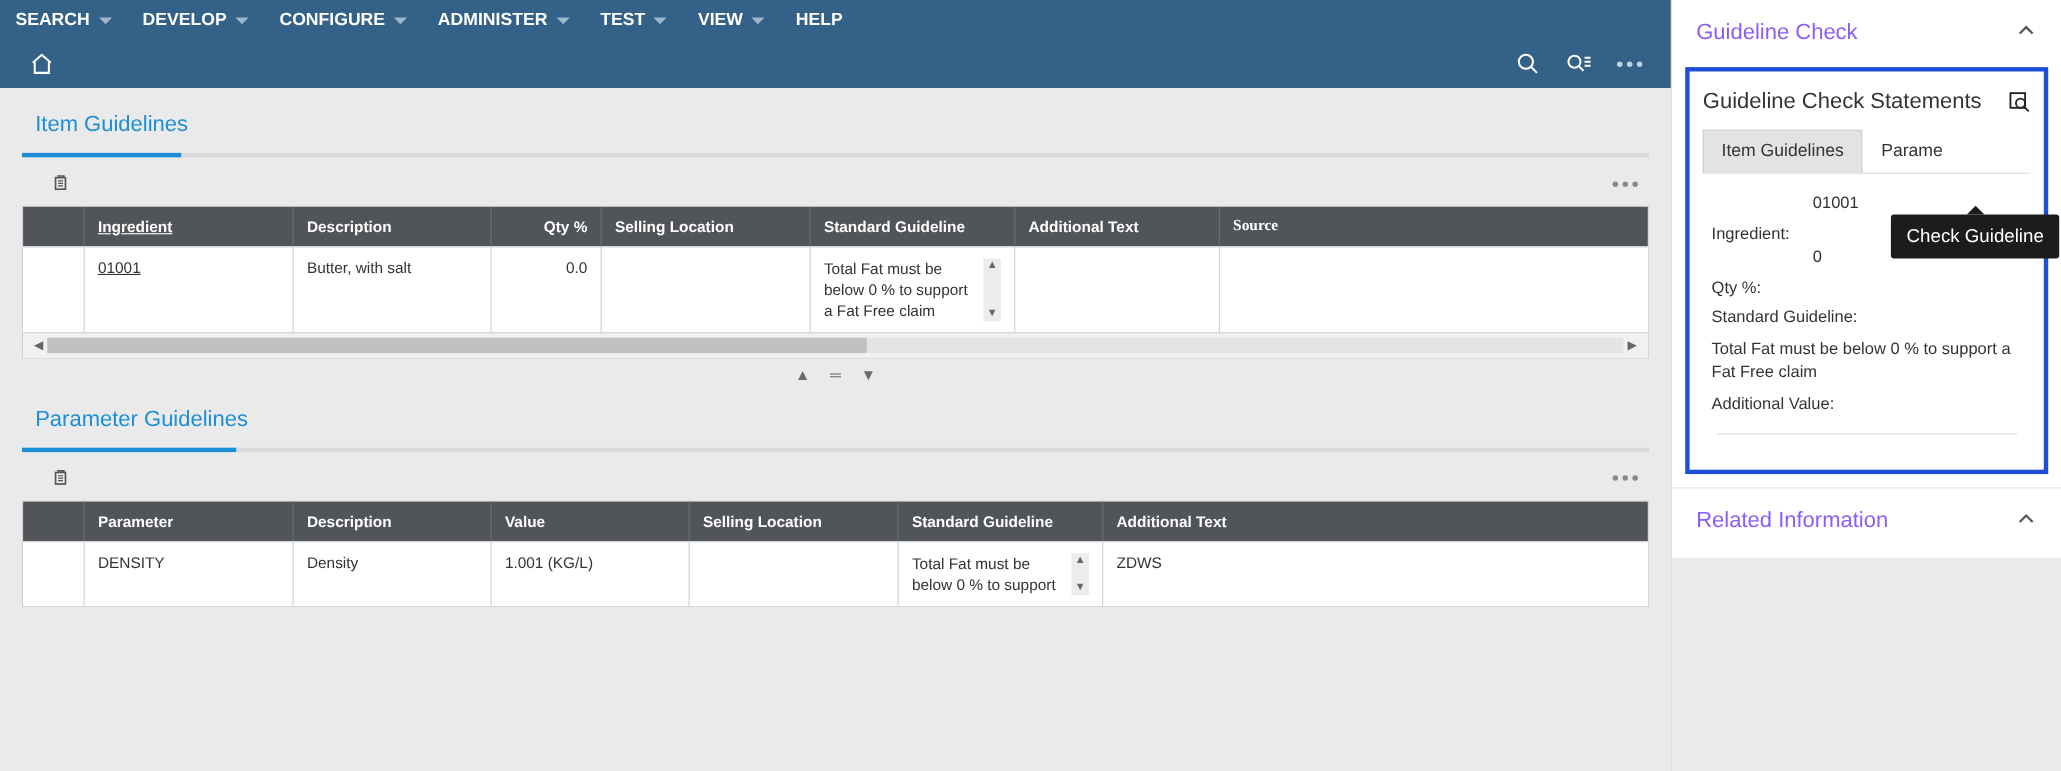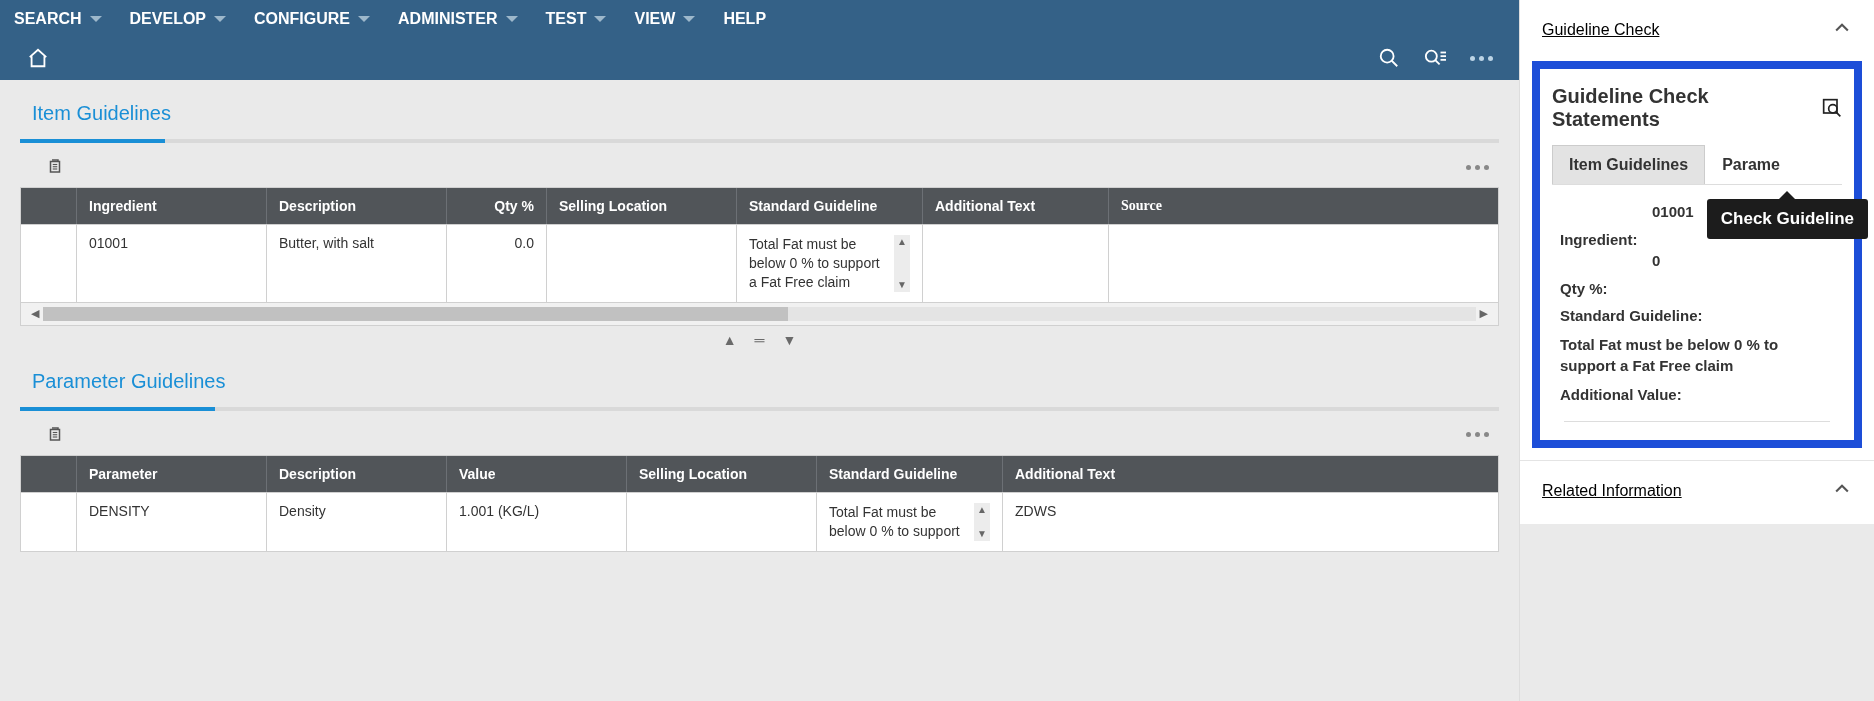--- a/index.html
+++ b/index.html
@@ -35,21 +35,21 @@
   
   .table { border:1px solid #d0d0d0; background:#fff; }
   .th-row { display:flex; background:#515559; color:#fff; font-weight:bold; }
   .th, .td { padding:10px 12px; border-right:1px solid #6c7075; overflow:hidden; }
   .th-row .th:last-child { border-right:none; }
   .tr-row { display:flex; background:#fff; border-top:1px solid #d0d0d0; }
   .tr-row .td { border-right:1px solid #d0d0d0; min-height:58px; }
   .tr-row .td:last-child { border-right:none; }
 
   
-  .c1-0 { width:56px; } .c1-1 { width:190px;} .c1-2 { width:180px;} .c1-3 { width:100px; text-align:right;} .c1-4 { width:190px;} .c1-5 { width:186px;} .c1-6 { width:186px;} .c1-7 { width:92px;font-family:Liberation Serif, serif;}
+  .c1-0 { width:56px; } .c1-1 { width:190px;text-decoration:underline;} .c1-2 { width:180px;} .c1-3 { width:100px; text-align:right;} .c1-4 { width:190px;} .c1-5 { width:186px;} .c1-6 { width:186px;} .c1-7 { width:92px;font-family:Liberation Serif, serif;}
   .guide-cell { display:flex; align-items:stretch; }
   .guide-text { flex:1; padding-right:6px; line-height:1.35; }
   .mini-scroll { width:16px; background:#ececec; display:flex; flex-direction:column; justify-content:space-between; align-items:center; padding:2px 0;}
   .mini-scroll .arrow-up, .mini-scroll .arrow-down { font-size:10px; color:#666; line-height:1; cursor:pointer;}
   .mini-scroll .thumb { flex:1; margin:2px 2px; background:#c4c4c4; border-radius:2px; }
 
   
   .hscroll { display:flex; align-items:center; padding:4px 6px; background:#f1f1f1; border-top:1px solid #d0d0d0; }
   .hscroll .ar { font-size:11px; color:#666; padding:0 4px; cursor:pointer;}
   .hscroll .track { flex:1; height:14px; background:#e4e4e4; position:relative; }
@@ -57,24 +57,24 @@
 
   
   .splitter { display:flex; justify-content:center; gap:18px; padding:6px 0 0 0; color:#6a6a6a; }
   .splitter span { cursor:pointer; font-size:14px; }
 
   
   .c2-0 { width:56px;} .c2-1 { width:190px;} .c2-2 { width:180px;} .c2-3 { width:180px;} .c2-4 { width:190px;} .c2-5 { width:186px;} .c2-6 { width:180px;}
 
   
   .side-header { display:flex; align-items:center; justify-content:space-between; padding:18px 22px 12px 22px; }
-  .side-title { font-size:16px; color:#000000;text-decoration:underline; }
+  .side-title { font-size:20px; color:#8b5cf6; }
   .chev { cursor:pointer; }
   .chev svg { stroke:#555; }
-  .card { border:8px solid #1d4ed8; margin:8px 12px 0 12px; padding:16px 12px 18px 12px; position:relative; min-height:370px;font-weight:bold;}
+  .card { border:4px solid #1d4ed8; margin:8px 12px 0 12px; padding:16px 12px 18px 12px; position:relative; min-height:370px;}
   .card-title-row { display:flex; align-items:center; justify-content:space-between; }
   .card-title { font-size:20px; color:#333; }
   .inspect-icon { width:20px; height:20px; cursor:pointer; }
   .card-tabs { display:flex; border-bottom:1px solid #ddd; margin-top:14px; }
   .card-tab { padding:10px 16px; font-size:16px; color:#333; cursor:pointer; border:1px solid transparent; border-bottom:none;}
   .card-tab.active { background:#e3e3e3; border-color:#ccc; }
   .detail-block { padding:16px 8px 0 8px; font-size:15px; }
   .detail-row { display:flex; padding:2px 0; }
   .detail-label { width:92px; color:#333;margin-top:28px; }
   .detail-full { padding:6px 0 2px 0; line-height:1.4; }

